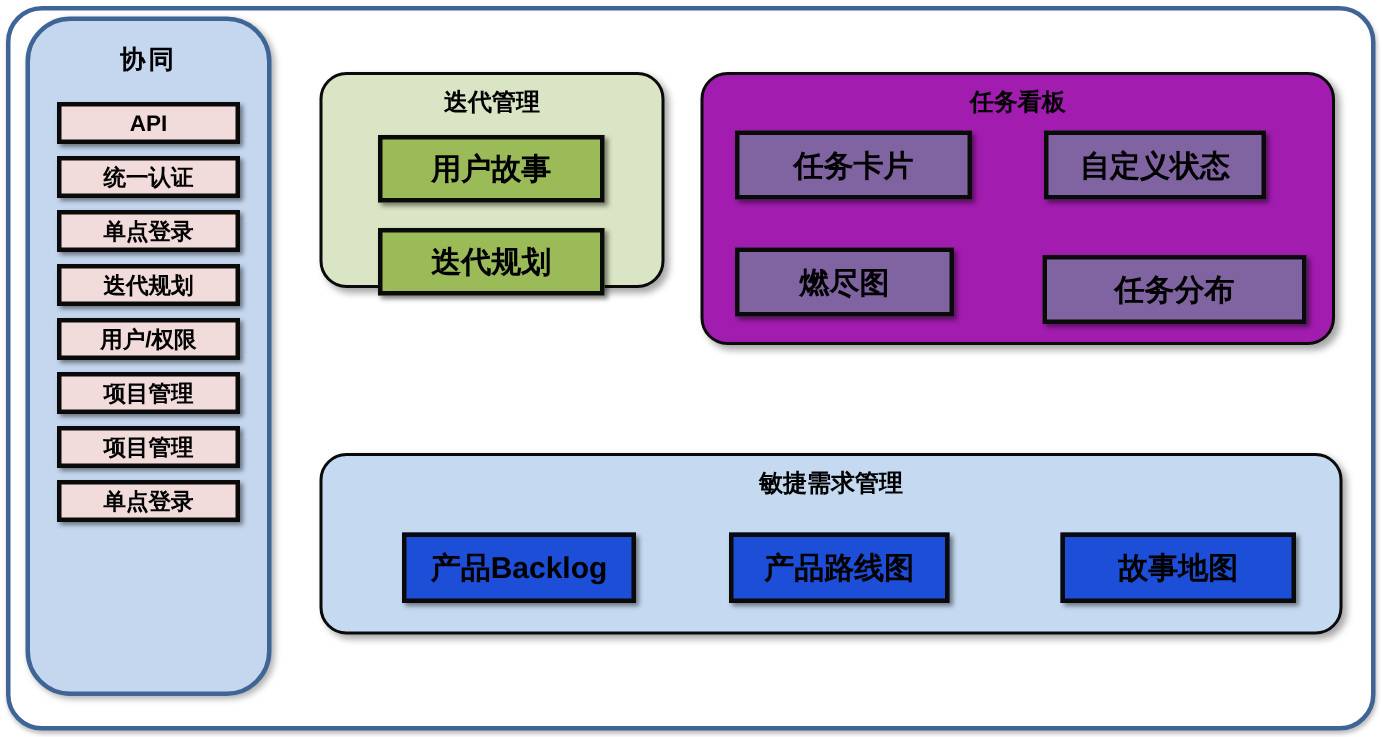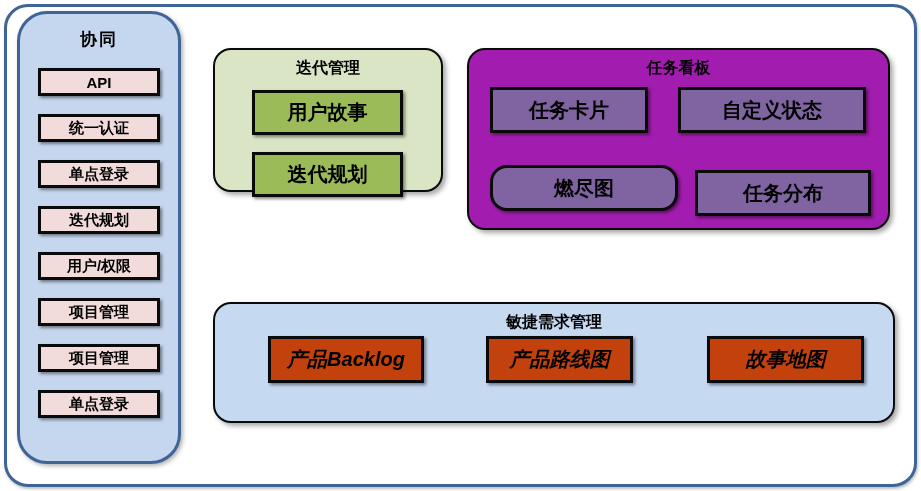--- a/index.html
+++ b/index.html
@@ -22,21 +22,21 @@
     box-sizing: border-box; background: #c5d7ef;
     border: 3px solid #3e6596; border-radius: 30px;
     box-shadow: 2px 2px 4px rgba(0,0,0,0.30);
   }
   .sidebar-title {
     margin-top: 14px; text-align: center;
     font-size: 17px; font-weight: bold; color: #000; letter-spacing: 2px;
   }
   .sidebar-items {
     display: flex; flex-direction: column; align-items: center;
-    gap: 18px; margin-top: 17px;
+    gap: 8px; margin-top: 17px;
   }
 
   
   .item {
     box-sizing: border-box; display: flex; align-items: center; justify-content: center;
     border: 3px solid #0a0a0a; box-shadow: 2px 2px 3px rgba(0,0,0,0.45);
     font-weight: bold; color: #000; text-align: center;
     font-family: "Liberation Sans", "DejaVu Serif", serif;
   }
   .sidebar .item { width: 122px; height: 28px; background: #f2dcdb; font-size: 15px; flex: 0 0 auto; }
@@ -54,26 +54,26 @@
   .group .item { position: absolute; font-size: 20px; }
 
   .group-iteration { left: 213px; top: 48px; width: 230px; height: 144px; background: #d9e5c4; }
   .group-iteration .item { background: #9bbb59; width: 151px; height: 45px; left: 37px; }
   .gi-1 { top: 40px; }
   .gi-2 { top: 102px; }
 
   .group-kanban { left: 467px; top: 48px; width: 423px; height: 182px; background: #a21caf; }
   .group-kanban .item { background: #8064a2; height: 46px; }
   .gk-1 { left: 21px;  top: 37px;  width: 158px; }
-  .gk-2 { left: 209px; top: 37px;  width: 188px; font-family: Liberation Serif, serif; }
-  .gk-3 { left: 21px;  top: 115px; width: 188px; border-radius: 17px; }
+  .gk-2 { left: 227px; top: 37px;  width: 148px; font-family: Liberation Serif, serif; }
+  .gk-3 { left: 21px;  top: 115px; width: 146px; }
   .gk-4 { left: 226px; top: 120px; width: 176px; height: 45px; }
 
   .group-agile { left: 213px; top: 302px; width: 682px; height: 121px; background: #c5d9f1; }
-  .group-agile .item { background: #c2410c; height: 47px; top: 32px; font-style: italic; }
+  .group-agile .item { background: #1d4ed8; height: 47px; top: 51px; }
   .ga-1 { left: 53px;  width: 156px; }
   .ga-2 { left: 271px; width: 147px; }
   .ga-3 { left: 492px; width: 157px; }
 </style>
 </head>
 <body>
 
 <div class="canvas">
   <div class="frame"></div>
 

